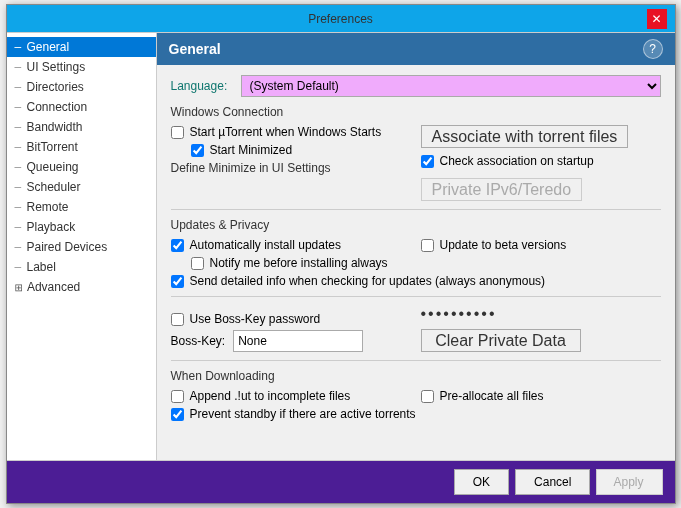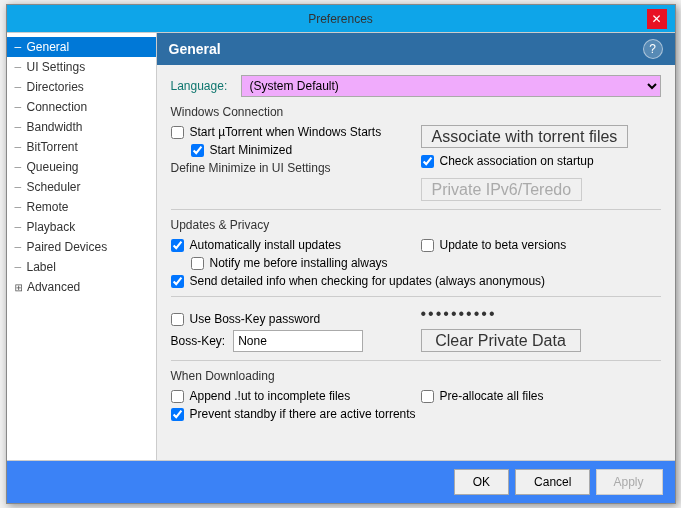--- a/index.html
+++ b/index.html
@@ -214,21 +214,21 @@
       padding: 0 4px;
       font-size: 12px;
     }
     .dialog-footer {
       display: flex;
       justify-content: flex-end;
       align-items: center;
       padding: 8px 12px;
       gap: 6px;
       border-top: 1px solid #ccc;
-      background: #3b82f6;
+      background: #4c1d95;
     }
     .footer-btn {
       height: 26px;
       padding: 0 18px;
       border: 1px solid #aaa;
       background: #f0f0f0;
       cursor: pointer;
       font-size: 12px;
     }
     .footer-btn:disabled {

